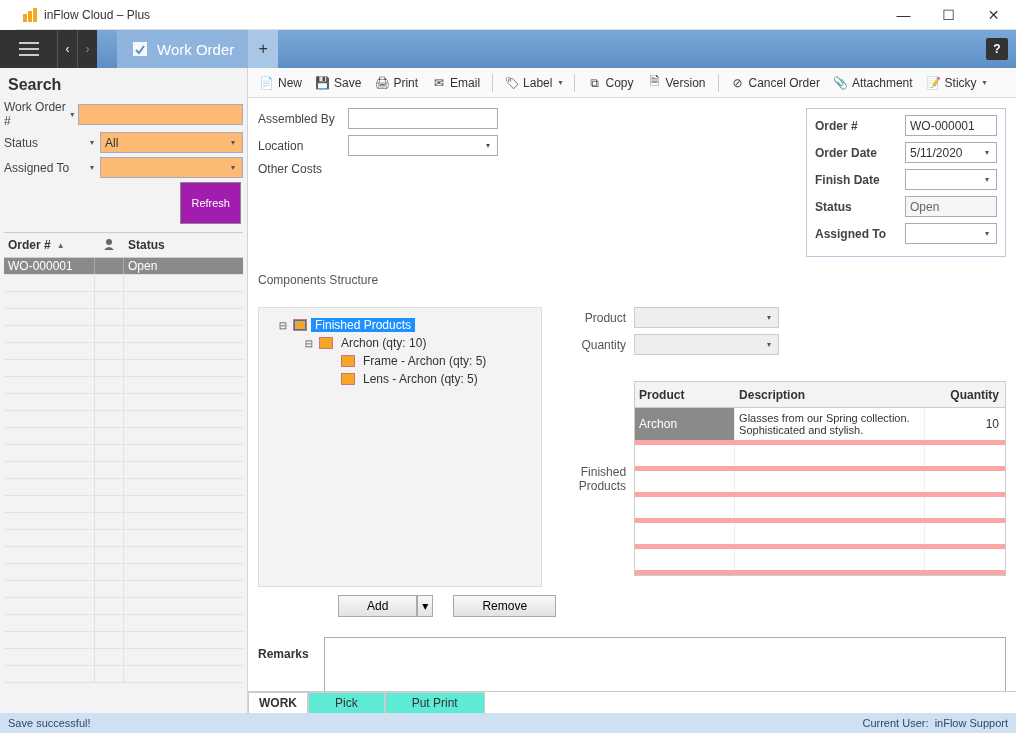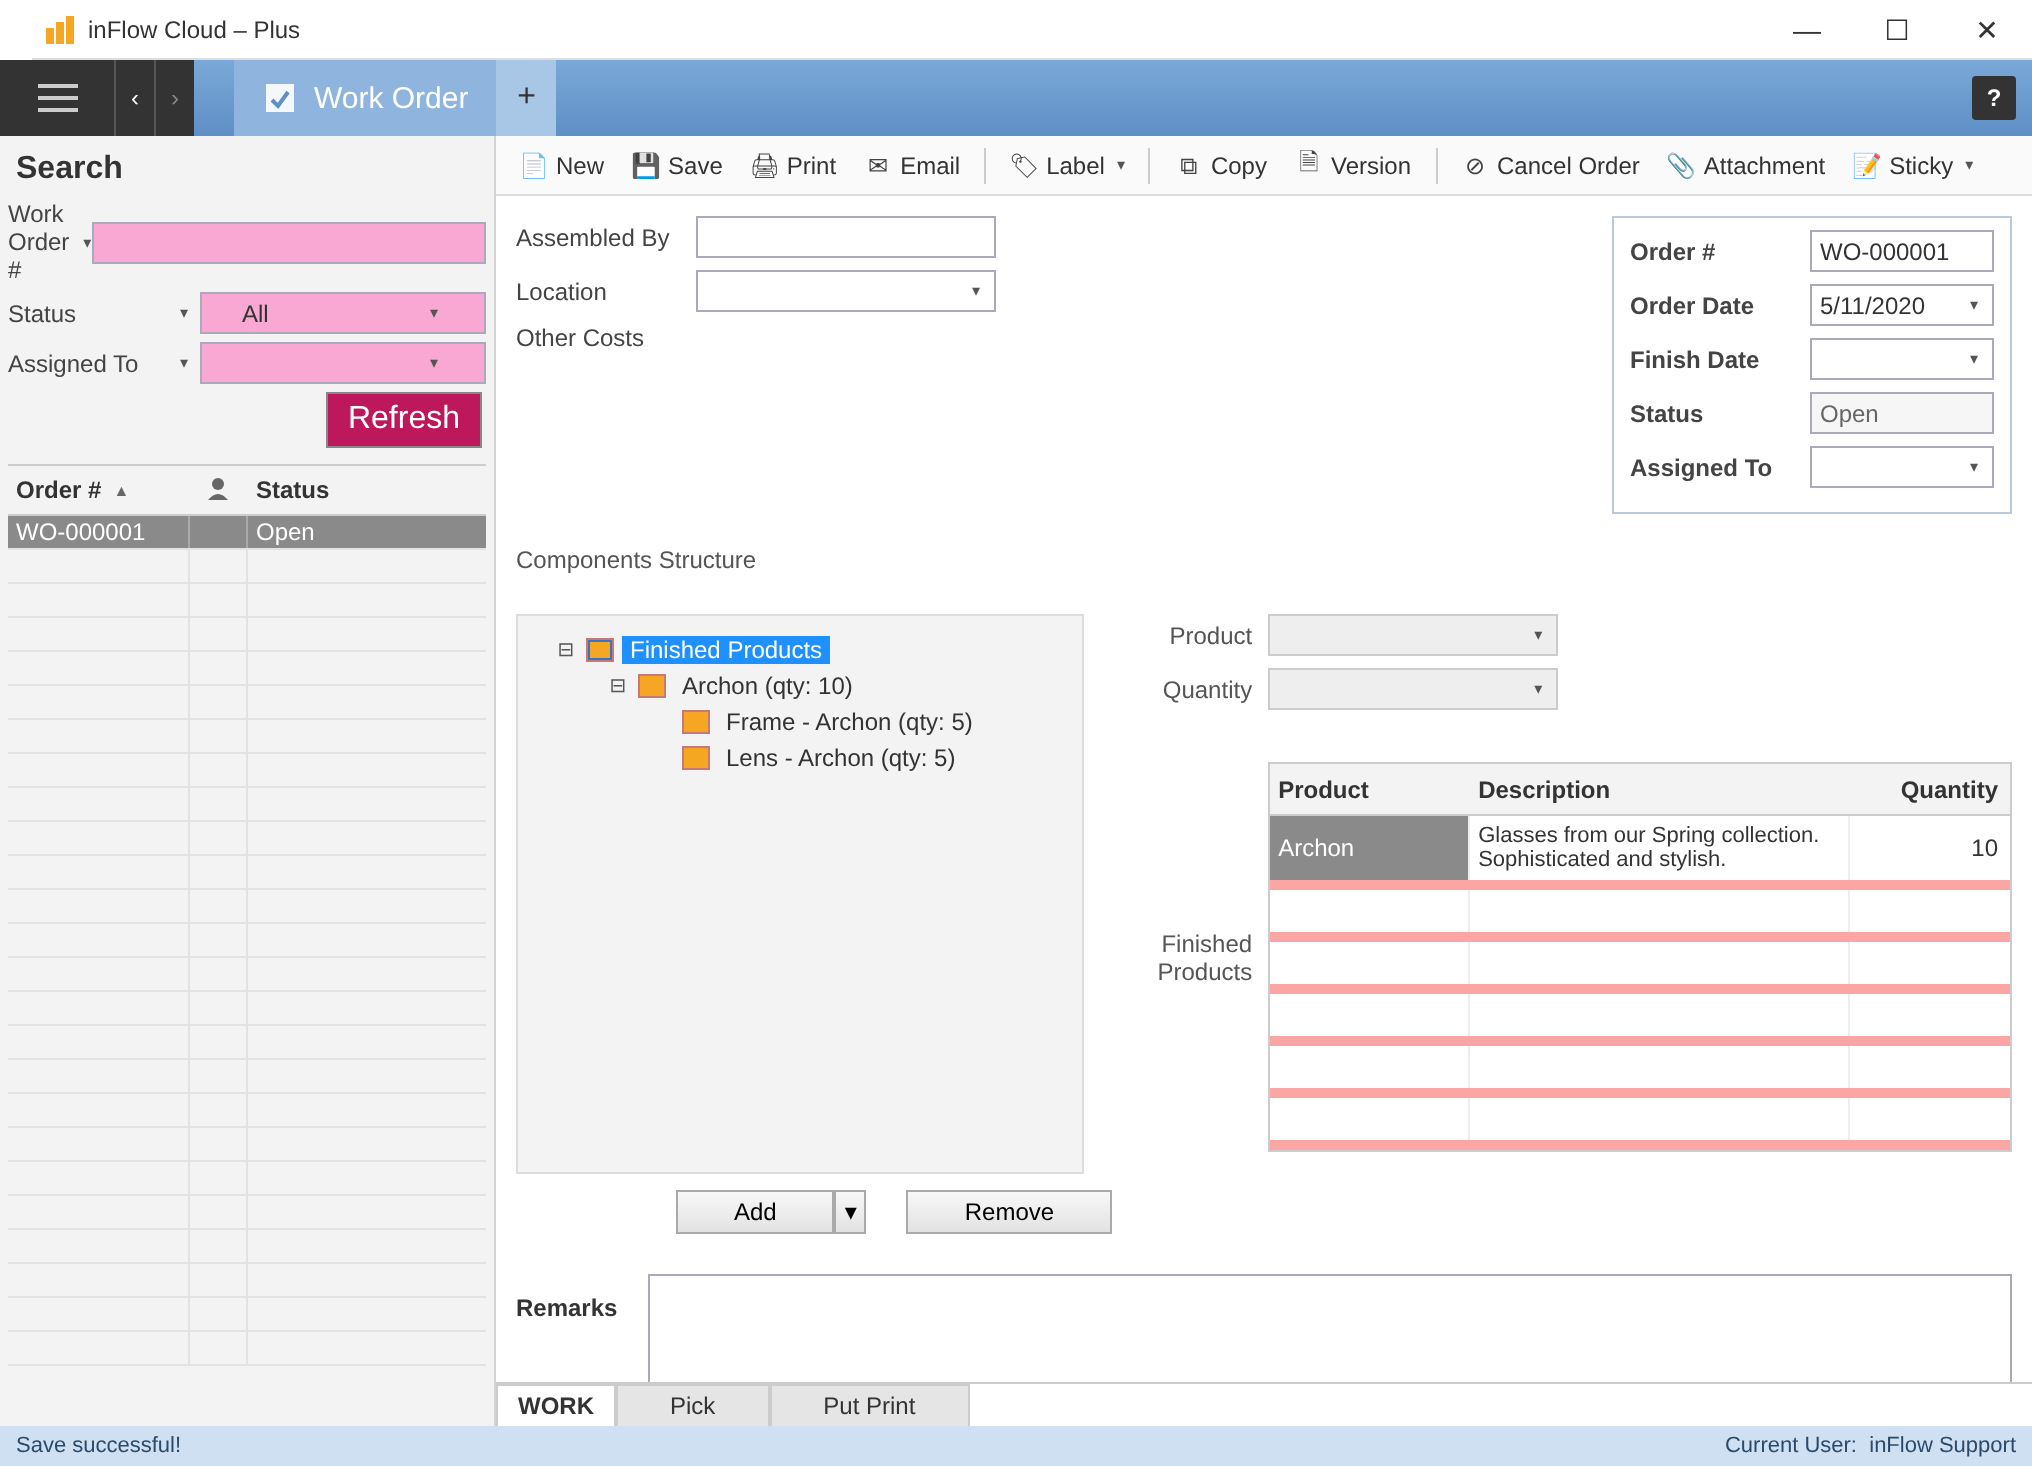--- a/index.html
+++ b/index.html
@@ -30,25 +30,25 @@
   
   
   .main { display: flex; height: calc(733px - 30px - 38px - 20px); }
   
   
   .search-panel { width: 248px; background: #f3f3f3; border-right: 1px solid #d3d3d3; padding: 6px 4px; overflow: hidden; }
   .search-title { font-size: 16px; font-weight: bold; margin: 2px 4px 6px 4px; }
   .search-row { display: flex; align-items: center; margin-bottom: 4px; }
   .search-row label { width: 86px; font-size: 12px; color: #444; }
   .search-row .dd-arrow { width: 10px; font-size: 8px; color: #555; }
-  .search-row input.text, .search-row .combo { flex: 1; height: 21px; border: 1px solid #aab; background: #f9a8d4; padding: 0 20px; font-size: 12px; }
+  .search-row input.text, .search-row .combo { flex: 1; height: 21px; border: 1px solid #aab; background: #fdba74; padding: 0 4px; font-size: 12px; }
   .combo { display: flex; align-items: center; justify-content: space-between; padding-right: 2px; }
   .combo-arrow { font-size: 8px; color: #555; padding: 0 3px; }
   .refresh-row { display: flex; justify-content: flex-end; margin: 4px 2px; }
-  .refresh-btn { background: #be185d; color: #fff; border: 1px solid #888; padding: 4px 10px; font-size: 16px; cursor: pointer; }
+  .refresh-btn { background: #a21caf; color: #fff; border: 1px solid #888; padding: 14px 10px; font-size: 11px; cursor: pointer; }
   
   .list-header { display: flex; align-items: center; height: 26px; border-top: 1px solid #ccc; border-bottom: 1px solid #ccc; background: #f3f3f3; font-weight: bold; margin-top: 8px; }
   .list-header .col-order { width: 90px; padding-left: 4px; display: flex; align-items: center; gap: 6px; }
   .list-header .sort-asc { font-size: 8px; color: #666; }
   .list-header .col-person { width: 30px; text-align: center; color:#666; }
   .list-header .col-status { flex: 1; padding-left: 4px; }
   
   .list-body { height: 440px; overflow: hidden; }
   .list-row { display: flex; height: 17px; border-bottom: 1px solid #e2e2e2; background: #f3f3f3; font-size: 12px; align-items: center; }
   .list-row.selected { background: #8a8a8a; color: #fff; }
@@ -113,21 +113,21 @@
   .btn { border: 1px solid #aaa; background: linear-gradient(#f8f8f8,#e2e2e2); padding: 3px 28px; font-size: 12px; cursor: pointer; }
   .btn.narrow { padding: 3px 4px; }
   .add-remove .gap { width: 20px; }
   
   .remarks-area { display: flex; margin-top: 20px; justify-content: space-between; }
   .remarks-area label { width: 66px; font-weight: bold; padding-top: 10px; }
   .remarks-box { flex: 1; height: 56px; border: 1px solid #aab; background: #fff; }
   
   .bottom-tabs { display: flex; align-items: center; height: 22px; border-top: 1px solid #ccc; background: #fff; }
   .bottom-tabs .active { font-weight: bold; padding: 0 10px; border: 1px solid #ccc; border-bottom: none; background: #fff; height: 22px; display: flex; align-items: center; }
-  .bottom-tabs .tabb { padding: 0 26px; background: #e5e5e5; border: 1px solid #ccc; border-bottom: none; height: 22px; display: flex; align-items: center; cursor: pointer; }
+  .bottom-tabs .tabb { padding: 0 26px; background: #5eead4; border: 1px solid #ccc; border-bottom: none; height: 22px; display: flex; align-items: center; cursor: pointer; }
   
   .statusbar { position: absolute; bottom: 0; left: 0; right: 0; height: 20px; background: #cfe0f2; display: flex; justify-content: space-between; align-items: center; padding: 0 8px; font-size: 11px; color: #2a4a6a; }
 </style>
 </head>
 <body>
 
 <div class="titlebar">
   <div class="app-icon">
     <svg width="14" height="14">
         <rect x="0" y="6" width="4" height="8" fill="#f5a623"></rect>

